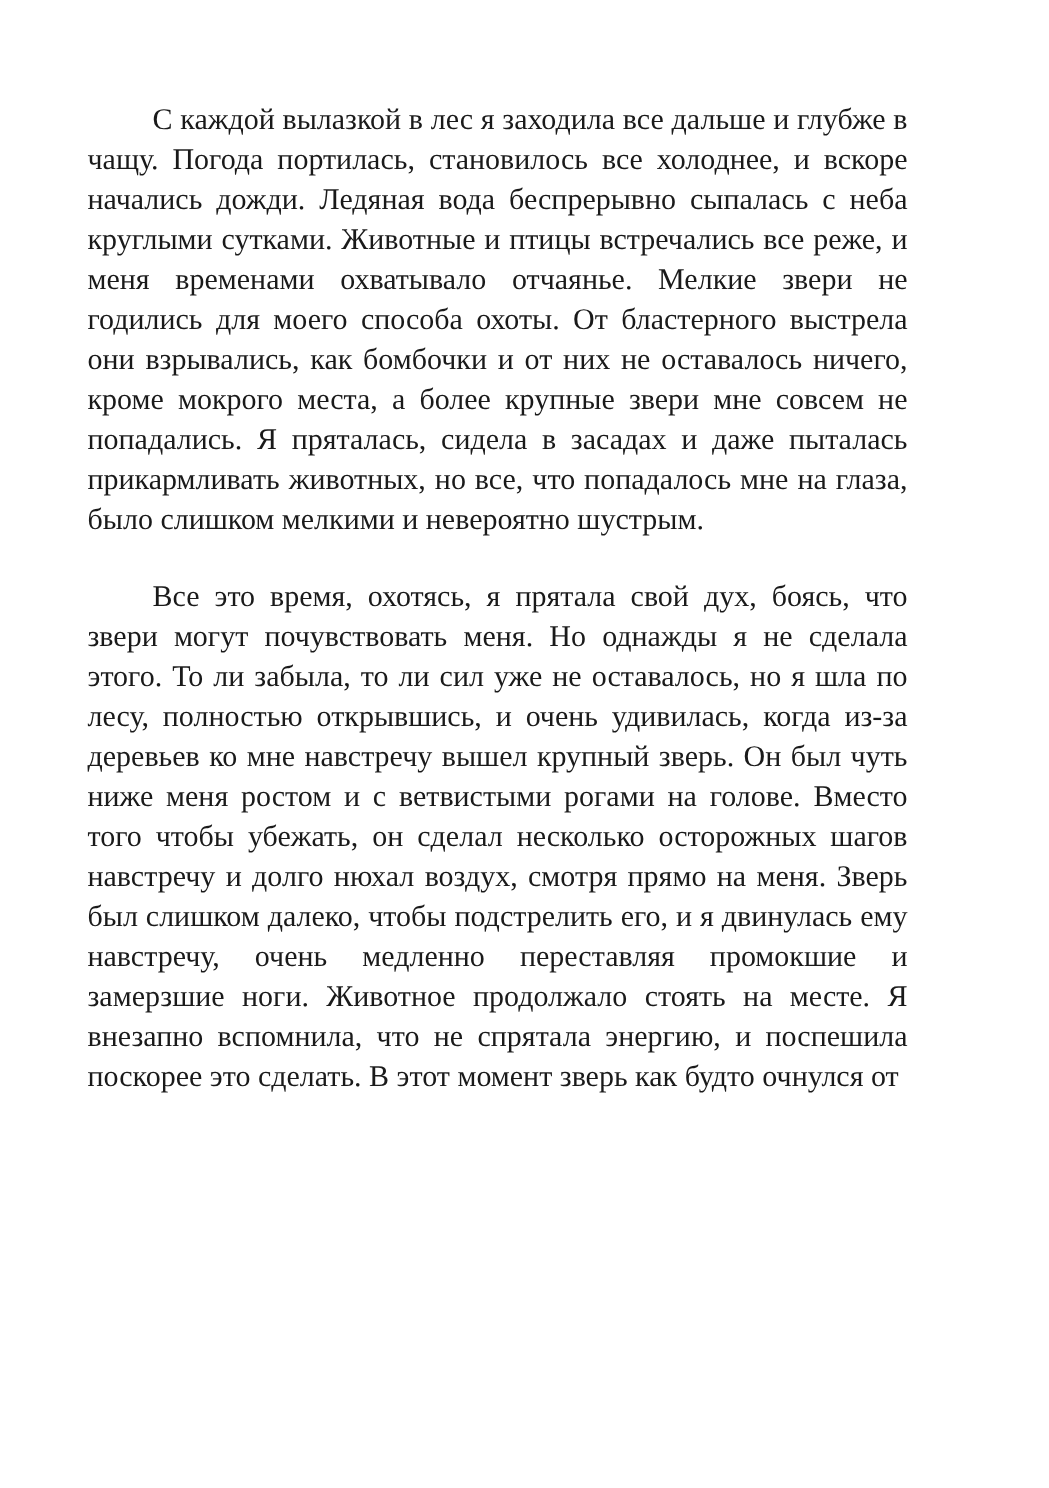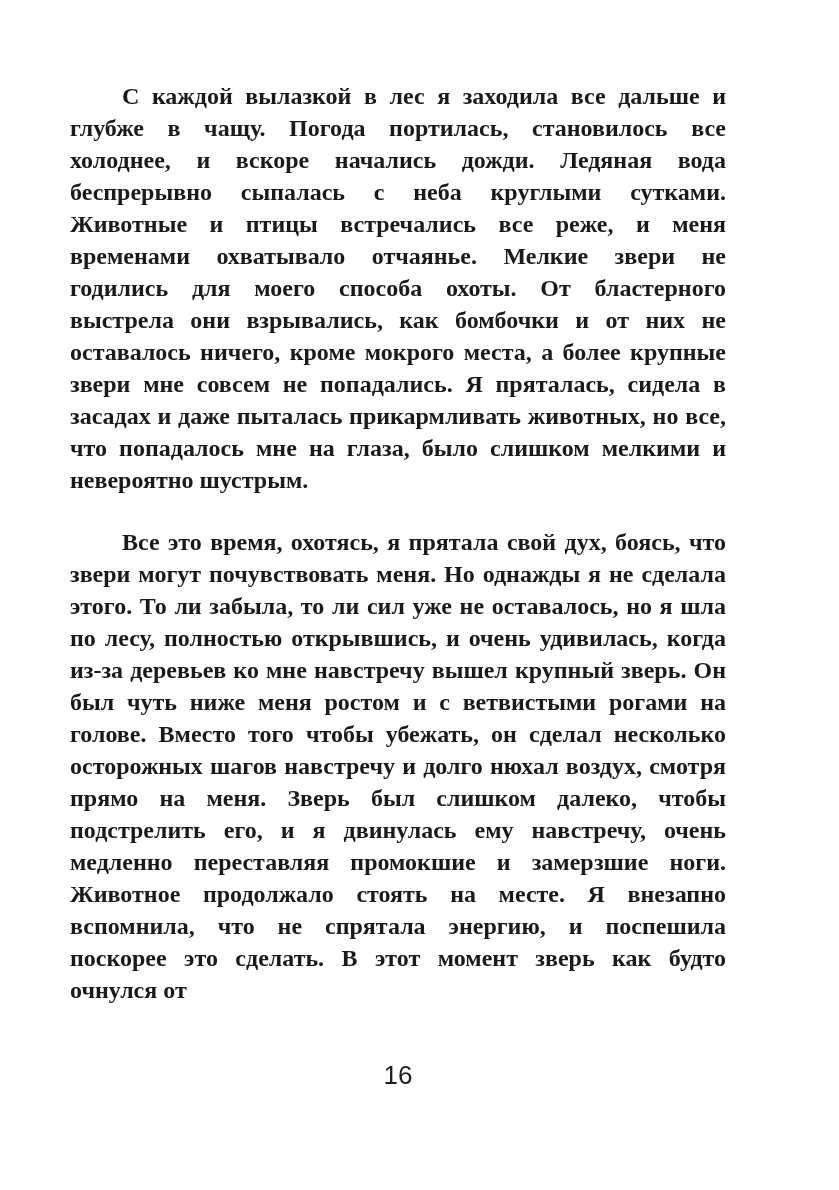--- a/index.html
+++ b/index.html
@@ -22,21 +22,20 @@
   .text-block {
     position: absolute;
     left: 70px;
     top: 80px;
     width: 656px;
     font-family: "Liberation Serif", "DejaVu Serif", serif;
     font-size: 24px;
     line-height: 32px;
     text-align: justify;
     color: #1a1a1a;
-    font-weight: bold;
   }
   .para {
     margin: 0 0 30px 0;
     text-indent: 52px;
   }
   .para:last-child {
     margin-bottom: 0;
   }
   .page-number {
     position: absolute;
@@ -50,14 +49,13 @@
   }
 </style>
 </head>
 <body>
 
 <div class="page">
   <div class="text-block">
     <p class="para">С каждой вылазкой в лес я заходила все дальше и глубже в чащу. Погода портилась, становилось все холоднее, и вскоре начались дожди. Ледяная вода беспрерывно сыпалась с неба круглыми сутками. Животные и птицы встречались все реже, и меня временами охватывало отчаянье. Мелкие звери не годились для моего способа охоты. От бластерного выстрела они взрывались, как бомбочки и от них не оставалось ничего, кроме мокрого места, а более крупные звери мне совсем не попадались. Я пряталась, сидела в засадах и даже пыталась прикармливать животных, но все, что попадалось мне на глаза, было слишком мелкими и невероятно шустрым.</p>
     <p class="para">Все это время, охотясь, я прятала свой дух, боясь, что звери могут почувствовать меня. Но однажды я не сделала этого. То ли забыла, то ли сил уже не оставалось, но я шла по лесу, полностью открывшись, и очень удивилась, когда из-за деревьев ко мне навстречу вышел крупный зверь. Он был чуть ниже меня ростом и с ветвистыми рогами на голове. Вместо того чтобы убежать, он сделал несколько осторожных шагов навстречу и долго нюхал воздух, смотря прямо на меня. Зверь был слишком далеко, чтобы подстрелить его, и я двинулась ему навстречу, очень медленно переставляя промокшие и замерзшие ноги. Животное продолжало стоять на месте. Я внезапно вспомнила, что не спрятала энергию, и поспешила поскорее это сделать. В этот момент зверь как будто очнулся от</p>
   </div>
-  <div class="page-number">16</div>
 </div>
 
 </body></html>

